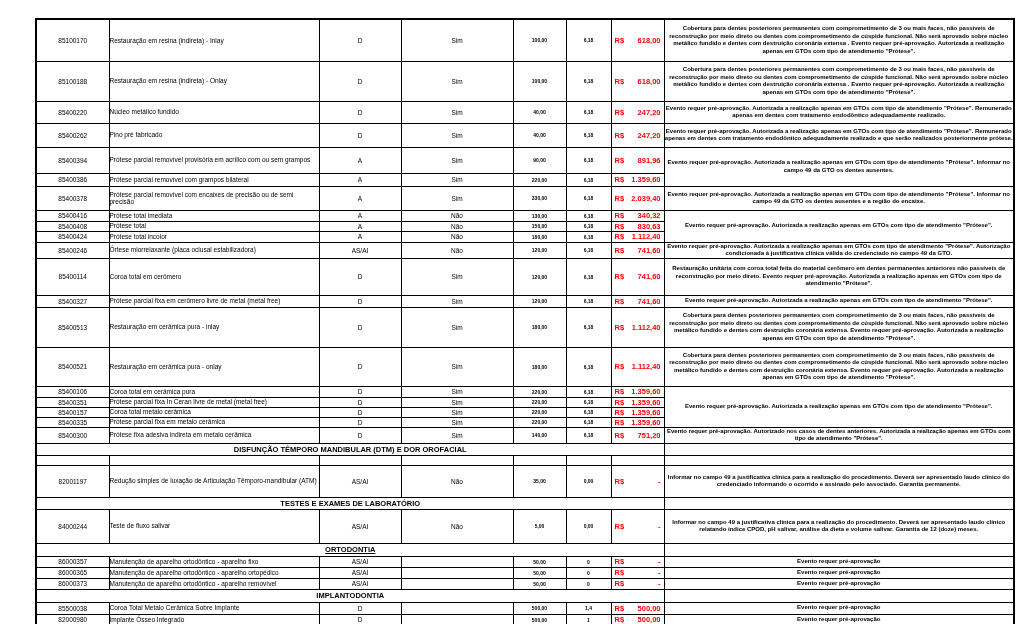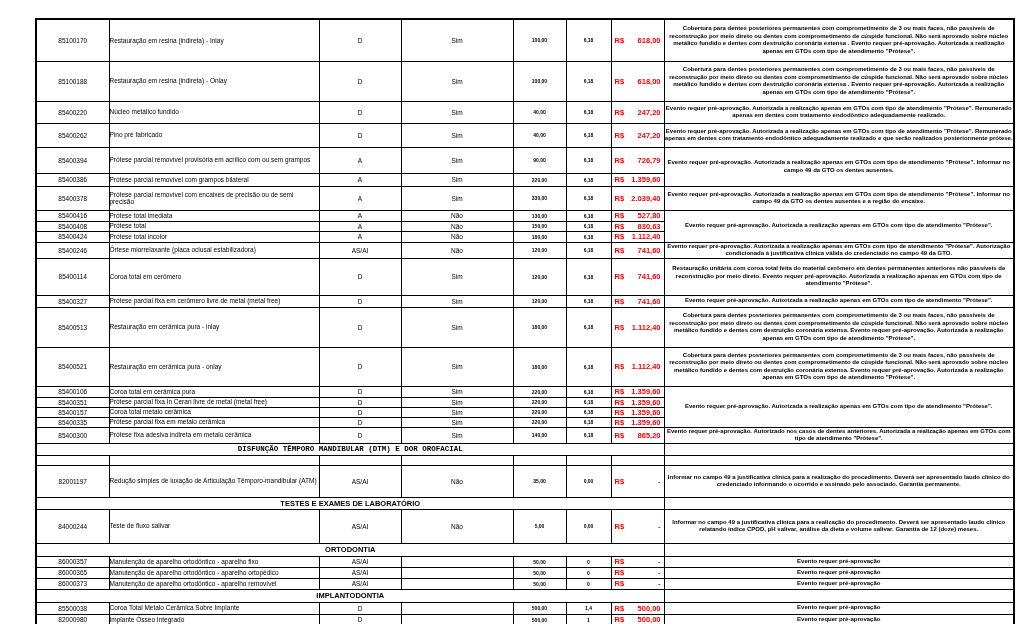--- a/index.html
+++ b/index.html
@@ -138,21 +138,21 @@
         <tr style="height: 26px;">
           <td class="code">85400394</td>
           <td class="desc">Prótese parcial removível provisória em acrílico com ou sem grampos</td>
           <td class="cat">A</td>
           <td class="yn">Sim</td>
           <td class="base">90,00</td>
           <td class="factor">6,18</td>
           <td class="price">
             <div class="price-line" style="color: rgb(255, 0, 0);">
               <span>R$</span>
-              <span>726,79</span>
+              <span>891,96</span>
             </div>
           </td>
           <td class="note" rowspan="2">Evento requer pré-aprovação. Autorizada a realização apenas em GTOs com tipo de atendimento "Prótese". Informar no campo 49 da GTO os dentes ausentes.</td>
         </tr>
         <tr style="height: 13px;">
           <td class="code">85400386</td>
           <td class="desc">Prótese parcial removível com grampos bilateral</td>
           <td class="cat">A</td>
           <td class="yn">Sim</td>
           <td class="base">220,00</td>
@@ -182,21 +182,21 @@
         <tr style="height: 11px;">
           <td class="code">85400416</td>
           <td class="desc">Prótese total imediata</td>
           <td class="cat">A</td>
           <td class="yn">Não</td>
           <td class="base">130,00</td>
           <td class="factor">6,18</td>
           <td class="price">
             <div class="price-line" style="color: rgb(255, 0, 0);">
               <span>R$</span>
-              <span>527,80</span>
+              <span>340,32</span>
             </div>
           </td>
           <td class="note" rowspan="3">Evento requer pré-aprovação. Autorizada a realização apenas em GTOs com tipo de atendimento "Prótese".</td>
         </tr>
         <tr style="height: 10px;">
           <td class="code">85400408</td>
           <td class="desc">Prótese total</td>
           <td class="cat">A</td>
           <td class="yn">Não</td>
           <td class="base">150,00</td>
@@ -357,26 +357,26 @@
         <tr style="height: 14px;">
           <td class="code">85400300</td>
           <td class="desc">Prótese fixa adesiva indireta em metalo cerâmica</td>
           <td class="cat">D</td>
           <td class="yn">Sim</td>
           <td class="base">140,00</td>
           <td class="factor">6,18</td>
           <td class="price">
             <div class="price-line" style="color: rgb(255, 0, 0);">
               <span>R$</span>
-              <span>865,20</span>
+              <span>751,20</span>
             </div>
           </td>
           <td class="note" rowspan="1">Evento requer pré-aprovação. Autorizado nos casos de dentes anteriores. Autorizada a realização apenas em GTOs com tipo de atendimento "Prótese".</td>
         </tr>
-        <tr style="height: 12px; font-family: Liberation Mono, monospace;">
+        <tr style="height: 12px;">
           <td class="section" colspan="7">DISFUNÇÃO TÊMPORO MANDIBULAR (DTM) E DOR OROFACIAL</td>
           <td class="note" rowspan="1"></td>
         </tr>
         <tr style="height: 10px;">
           <td class="code"></td>
           <td class="desc"></td>
           <td class="cat"></td>
           <td class="yn"></td>
           <td class="base"></td>
           <td class="factor"></td>
@@ -410,21 +410,21 @@
           <td class="base">5,00</td>
           <td class="factor">0,00</td>
           <td class="price">
             <div class="price-line" style="color: rgb(255, 0, 0);">
               <span>R$</span>
               <span>-</span>
             </div>
           </td>
           <td class="note" rowspan="1">Informar no campo 49 a justificativa clínica para a realização do procedimento. Deverá ser apresentado laudo clínico relatando índice CPOD, pH salivar, análise da dieta e volume salivar. Garantia de 12 (doze) meses.</td>
         </tr>
-        <tr style="height: 13px;">
+        <tr style="height: 13px; text-decoration: underline;">
           <td class="section" colspan="7">ORTODONTIA</td>
           <td class="note" rowspan="1"></td>
         </tr>
         <tr style="height: 11px;">
           <td class="code">86000357</td>
           <td class="desc">Manutenção de aparelho ortodôntico - aparelho fixo</td>
           <td class="cat">AS/AI</td>
           <td class="yn"></td>
           <td class="base">50,00</td>
           <td class="factor">0</td>

